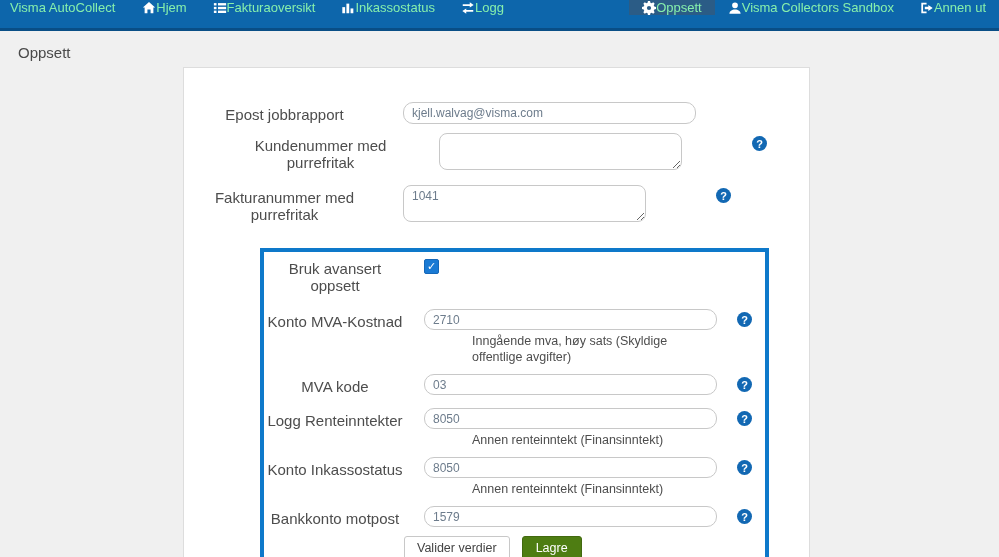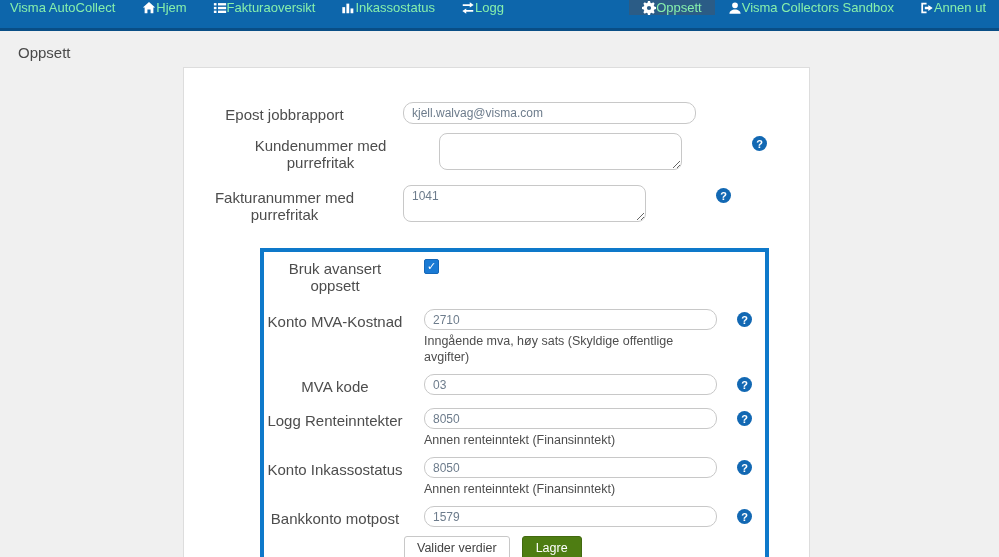--- a/index.html
+++ b/index.html
@@ -51,21 +51,21 @@
   
   .adv-box { margin-left:76px; width:509px; border:4px solid #0e79ca;
     padding:4px 0 10px 0; }
   .flabel.adv { width:160px; }
   .arow-check { margin-bottom:15px; }
   .checkbox { width:15px; height:15px; margin-top:3px; background:#1a7ad4;
     border:1px solid #1567b8; border-radius:2px; color:#fff; font-size:11px;
     font-weight:bold; display:flex; align-items:center; justify-content:center;
     cursor:pointer; line-height:1; }
   .ainput { height:21px; }
-  .helper { margin-top:3px; font-size:12.5px; color:#4d4d4d; line-height:16px; }
+  .helper { margin-top:3px; font-size:12.5px; color:#4d4d4d; line-height:16px;margin-left:48px; }
   .arow-helper { margin-bottom:9px; }
   .arow-plain { margin-bottom:13px; }
   .arow-buttons { margin-top:8px; }
   .btn-row { display:flex; gap:12px; margin-left:140px; }
   .btn { height:24px; font-size:12.5px; border-radius:3px; cursor:pointer;
     font-family:"Liberation Sans","DejaVu Sans",sans-serif; }
   .btn-default { background:#fff; border:1px solid #c8c8c8; color:#444;
     padding:0 12px; }
   .btn-primary { background:#4e7d12; border:1px solid #42690f; color:#fff;
     padding:0 13px; }

